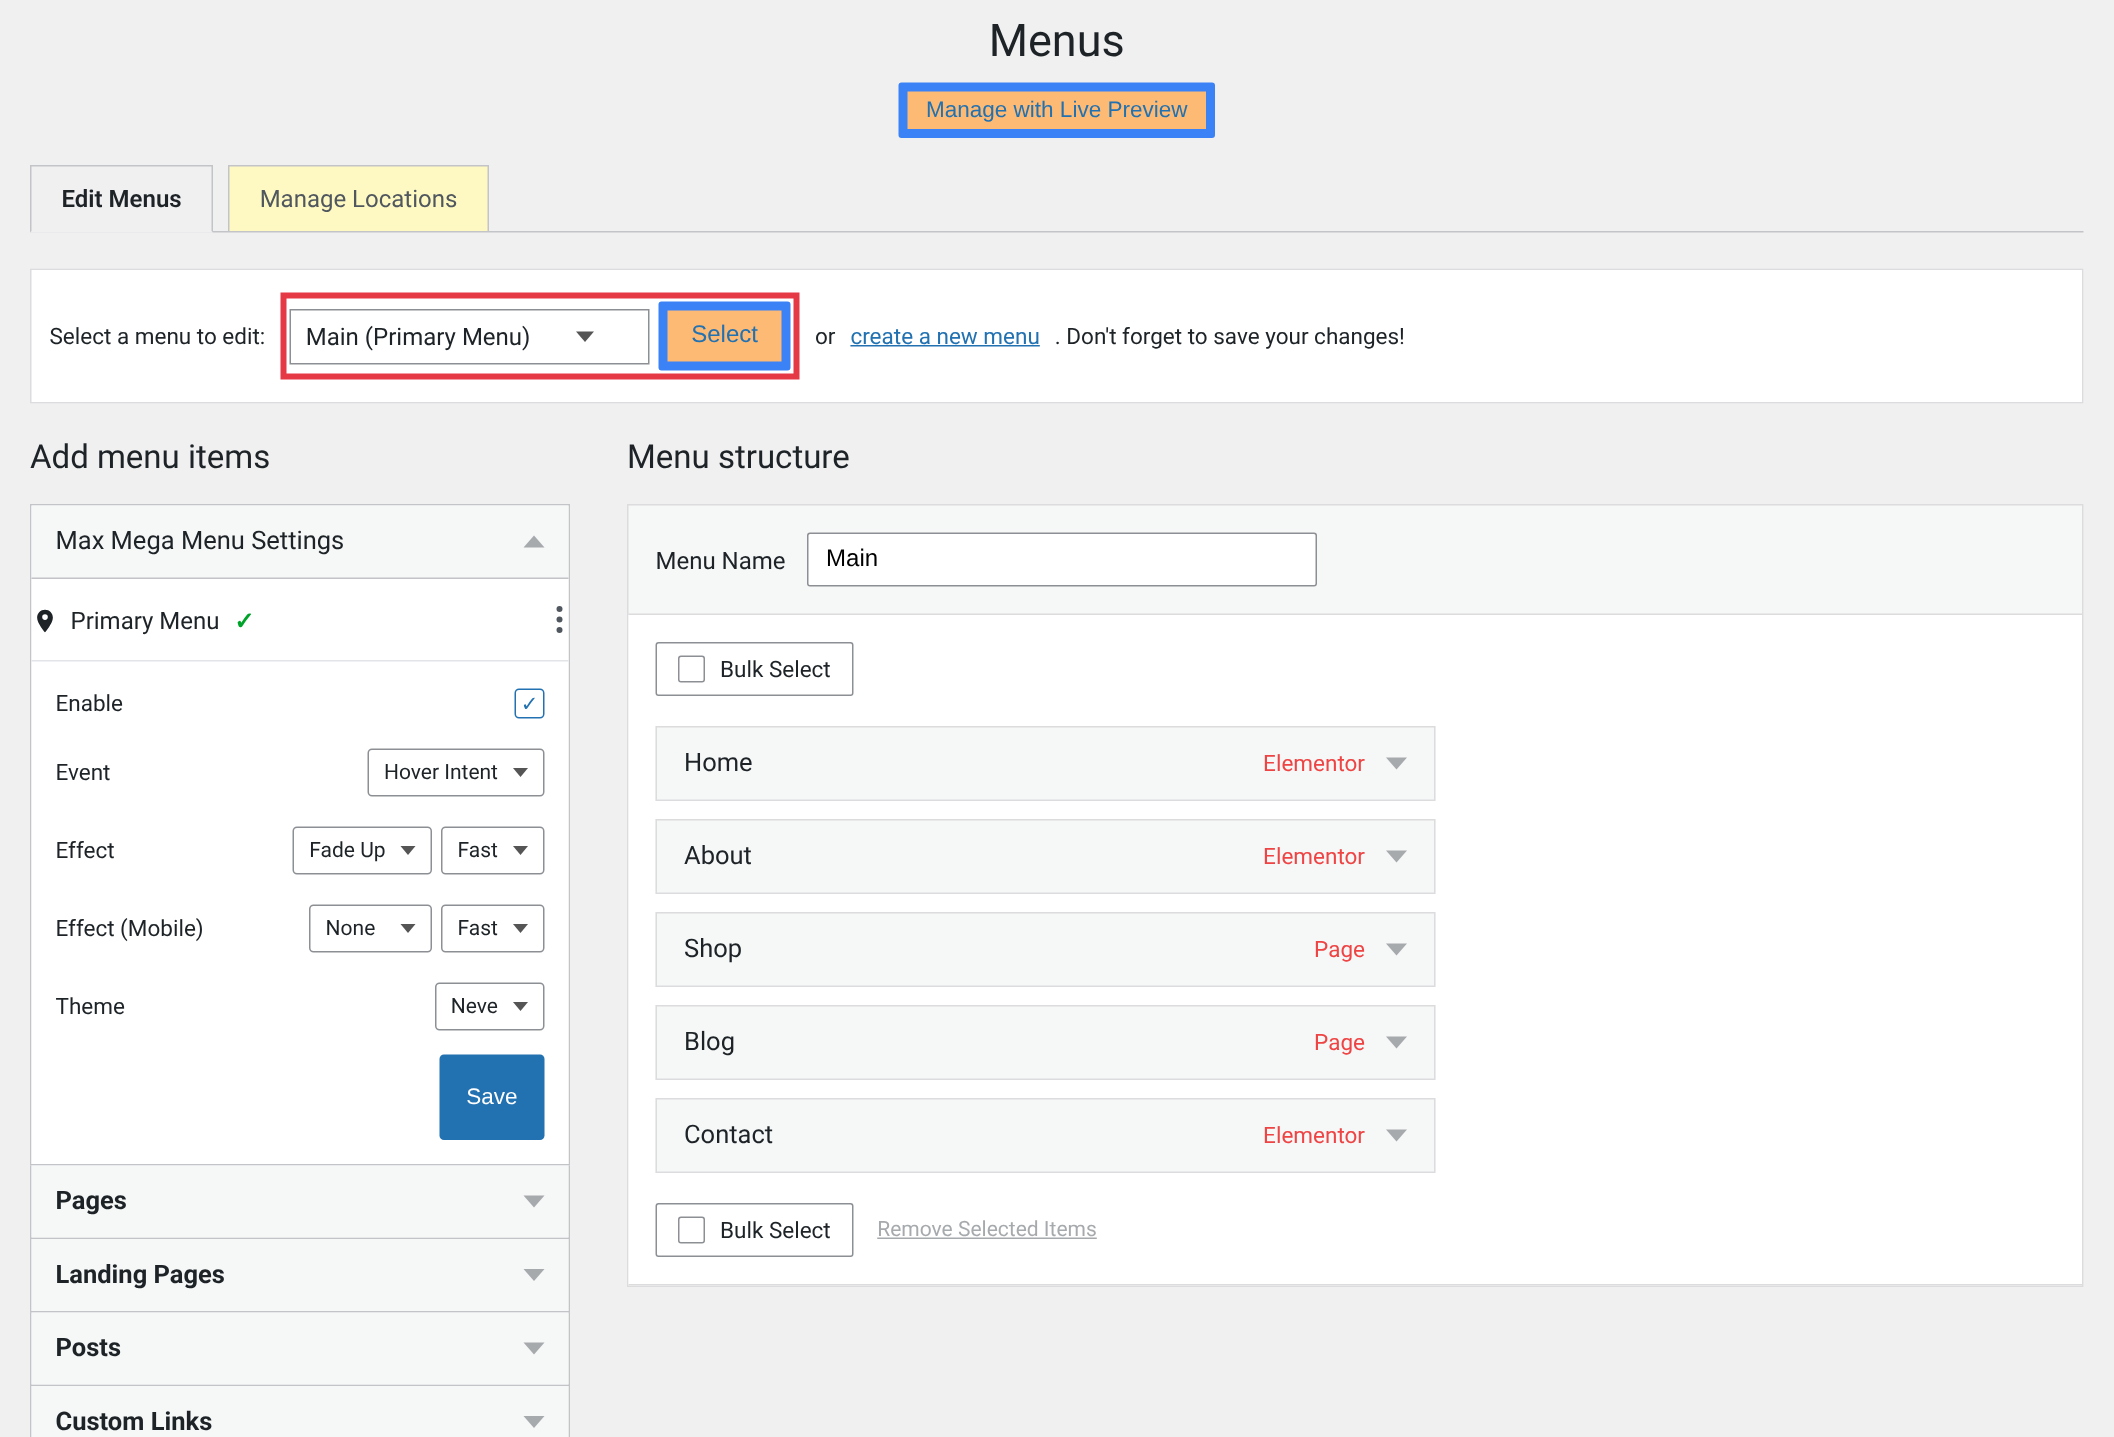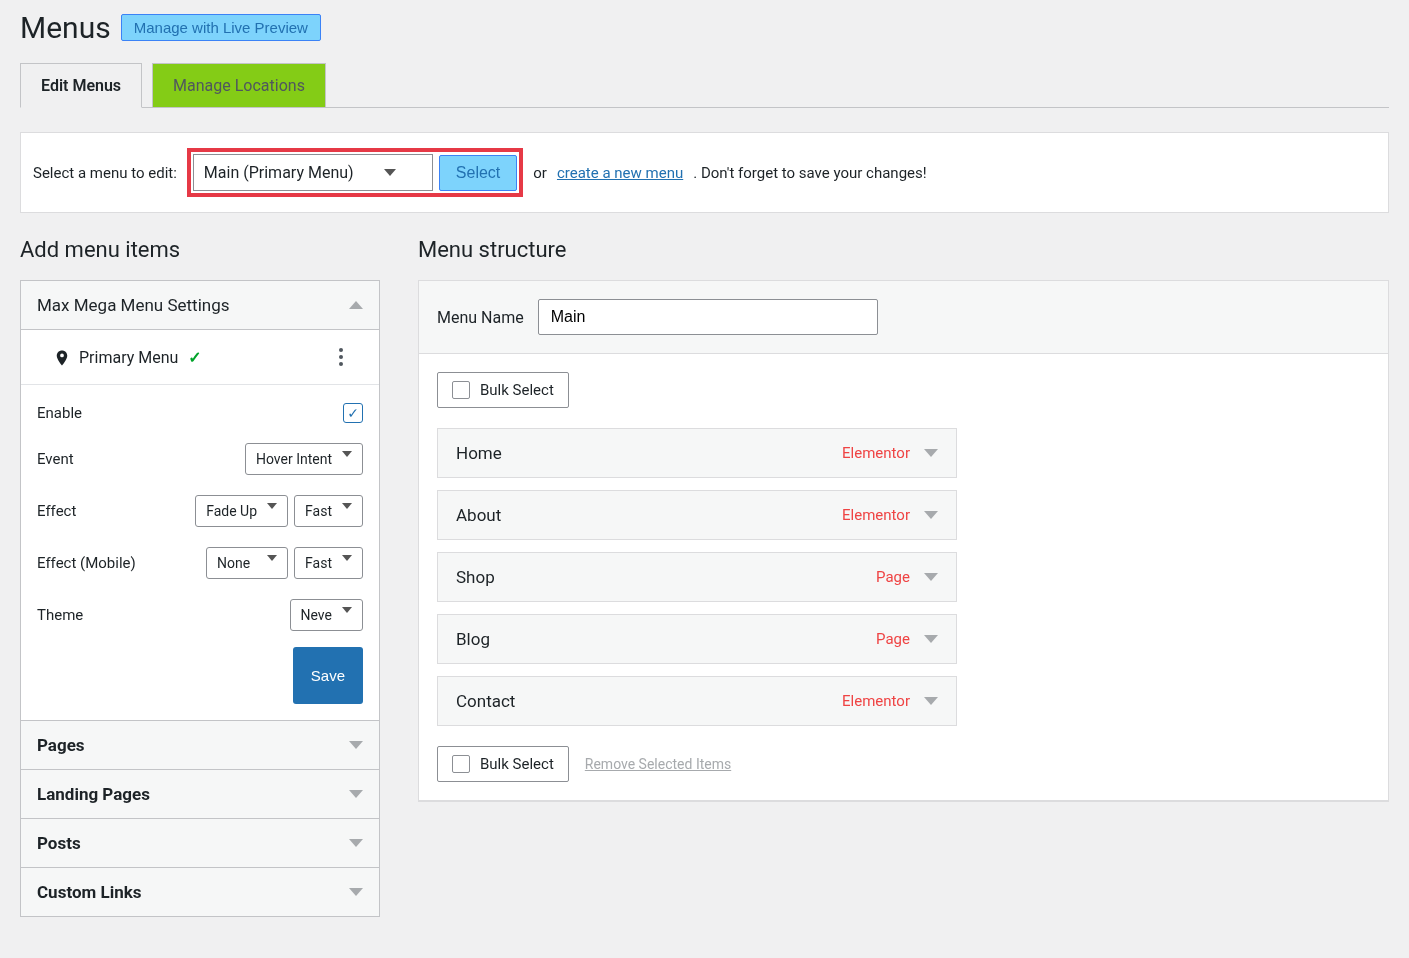--- a/index.html
+++ b/index.html
@@ -3,35 +3,35 @@
 <meta charset="utf-8">
 <style>
 * { box-sizing: border-box; margin: 0; padding: 0; }
 body {
   font-family: -apple-system, BlinkMacSystemFont, "Segoe UI", Roboto, sans-serif;
   background: #f0f0f1;
   color: #1d2327;
   font-size: 14px;
 }
 .wrap { padding: 0 20px 20px 20px; }
-.header-row { display: flex; align-items: center; gap: 10px; padding-top: 10px; }
+.header-row { display: flex; align-items: center; gap: 10px; padding-top: 10px; flex-direction: column; }
 .page-title { font-size: 30px; font-weight: 400; }
 .btn-outline {
-  border: 1px solid #3b82f6;
+  border: 6px solid #3b82f6;
   color: #2271b1;
-  background: #7dd3fc;
+  background: #fdba74;
   padding: 4px 12px;
   font-size: 15px;
   cursor: pointer;
   border-radius: 2px;
 }
 .tabs { display: flex; border-bottom: 1px solid #c3c4c7; margin-top: 18px; }
 .tab {
   padding: 12px 20px;
-  background: #84cc16;
+  background: #fef9c3;
   border: 1px solid #c3c4c7;
   border-bottom: none;
   cursor: pointer;
   font-size: 16px;
   color: #50575e;
   margin-right: 10px;
 }
 .tab.active { background: #f0f0f1; border-bottom: 1px solid #f0f0f1; margin-bottom: -1px; font-weight: 600; color: #1d2327; }
 .select-bar {
   background: #fff;
@@ -72,36 +72,36 @@
   border-bottom: 1px solid #c3c4c7;
   padding: 14px 16px;
   display: flex;
   justify-content: space-between;
   align-items: center;
   cursor: pointer;
   font-size: 17px;
 }
 .panel-header.collapsed { border-bottom: none; }
 .panel-body { padding: 0; background: #fff; }
-.mm-row { display: flex; align-items: center; justify-content: space-between; padding: 14px 32px; border-bottom: 1px solid #e2e4e7; }
+.mm-row { display: flex; align-items: center; justify-content: space-between; padding: 14px 0; border-bottom: 1px solid #e2e4e7; }
 .mm-label-group { display: flex; align-items: center; gap: 10px; }
 .loc-icon { width: 16px; height: 16px; display: inline-block; }
 .check-icon { color: #00a32a; font-weight: bold; font-size: 16px; }
 .kebab { display: flex; flex-direction: column; gap: 3px; cursor: pointer; padding: 4px; }
 .kebab span { width: 4px; height: 4px; background: #50575e; border-radius: 50%; }
 .settings-body { padding: 8px 16px 16px 16px; }
 .setting-row { display: flex; align-items: center; justify-content: space-between; padding: 10px 0; }
 .setting-label { font-size: 15px; }
 .select-small {
   border: 1px solid #8c8f94;
   padding: 7px 10px;
   font-size: 14px;
   background: #fff;
   display: flex;
-  align-items: flex-start;
+  align-items: center;
   gap: 10px;
   cursor: pointer;
   border-radius: 3px;
   min-width: 66px;
   justify-content: space-between;
 }
 .select-group { display: flex; gap: 6px; }
 .checkbox {
   width: 20px; height: 20px; border: 1px solid #2271b1; border-radius: 3px;
   display: flex; align-items: center; justify-content: center; color: #2271b1;

